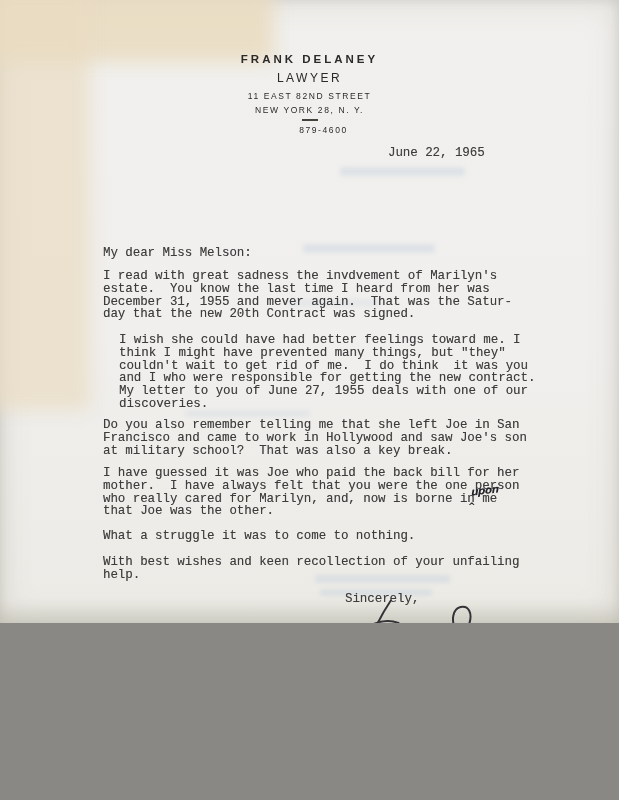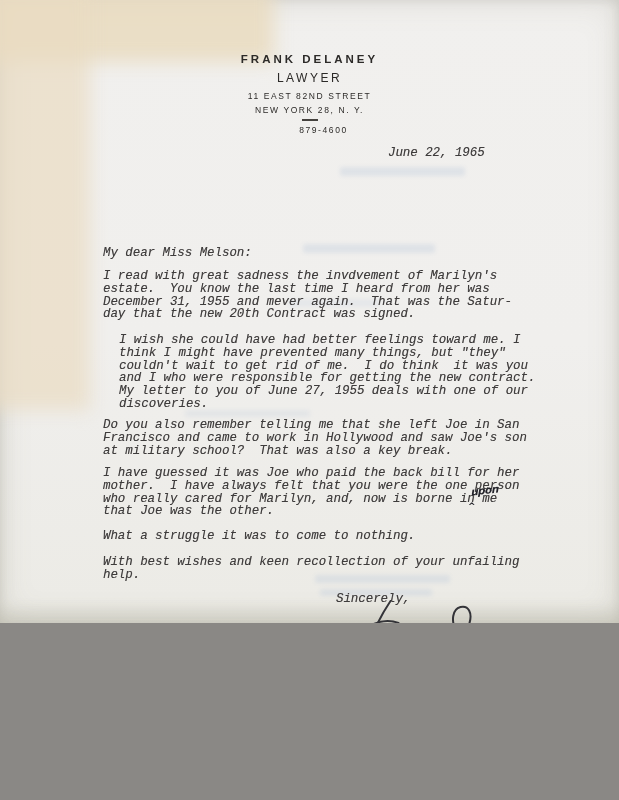--- a/index.html
+++ b/index.html
@@ -31,33 +31,33 @@
 
   .letterhead { position:absolute; left:0; right:0; top:53px; text-align:center;
     font-family:"Liberation Sans","DejaVu Sans",sans-serif; color:#2c2a28; }
   .lh-name  { font-size:11.5px; letter-spacing:3px; font-weight:700; margin-bottom:6px; }
   .lh-title { font-size:12px;    letter-spacing:2.5px; margin-bottom:6px; }
   .lh-line  { font-size:8.5px;  letter-spacing:1.6px; margin-bottom:4px; }
   .lh-rule  { width:16px; height:2px; background:#45423e; margin:3px auto 4px auto; }
   .lh-phone { font-size:8.5px;  letter-spacing:1.6px;padding-left:28px; }
 
   .typed { position:absolute; font-size:12.4px; line-height:12.8px;
-    text-shadow:0.2px 0.2px 0.3px rgba(62,56,56,0.45);font-style:italic; }
+    text-shadow:0.2px 0.2px 0.3px rgba(62,56,56,0.45); }
   .pre { white-space:pre; }
 
   .date        { left:388px; top:147px; }
   .recipient   { left:103px; top:198px; }
   .salutation  { left:103px; top:247px; }
   .p1 { left:103px; top:270px; }
   .p2 { left:119px; top:334px; }
   .p3 { left:103px; top:419px; }
   .p4 { left:103px; top:467px; }
   .p5 { left:103px; top:530px; }
   .p6 { left:103px; top:556px; }
-  .valediction { left:336px; top:593px; }
+  .valediction { left:345px; top:593px; }
   .typed-name  { left:332px; top:642px; }
   .reference   { left:103px; top:655px;text-align:center; }
 
   .hand-insert { position:absolute; left:471px; top:484px;
     font-family:"DejaVu Sans",sans-serif; font-style:italic; font-weight:600;
     font-size:10.5px; color:#23232a; letter-spacing:-0.5px;
     transform:rotate(-7deg) skewX(-6deg); }
   .hand-caret { position:absolute; left:468px; top:501px;
     font-family:"DejaVu Sans",sans-serif; font-weight:700; font-size:9px; color:#23232a; }
 

